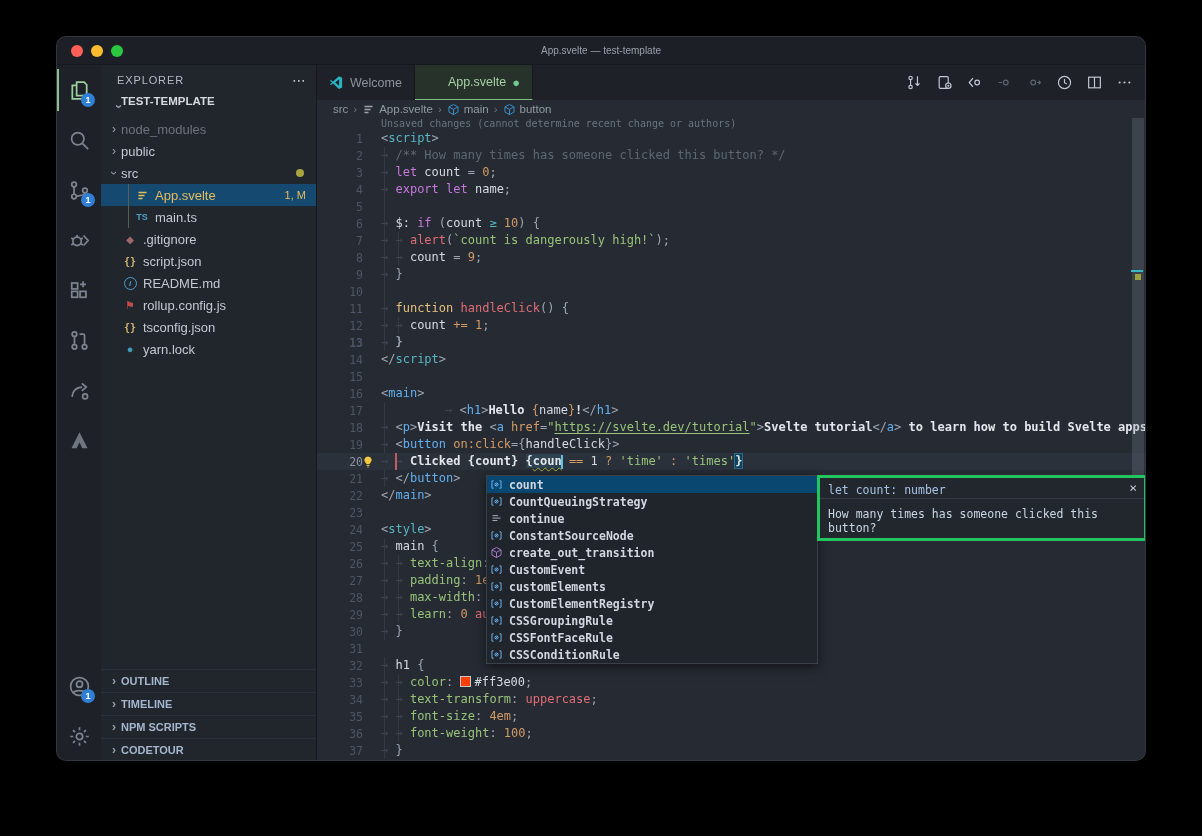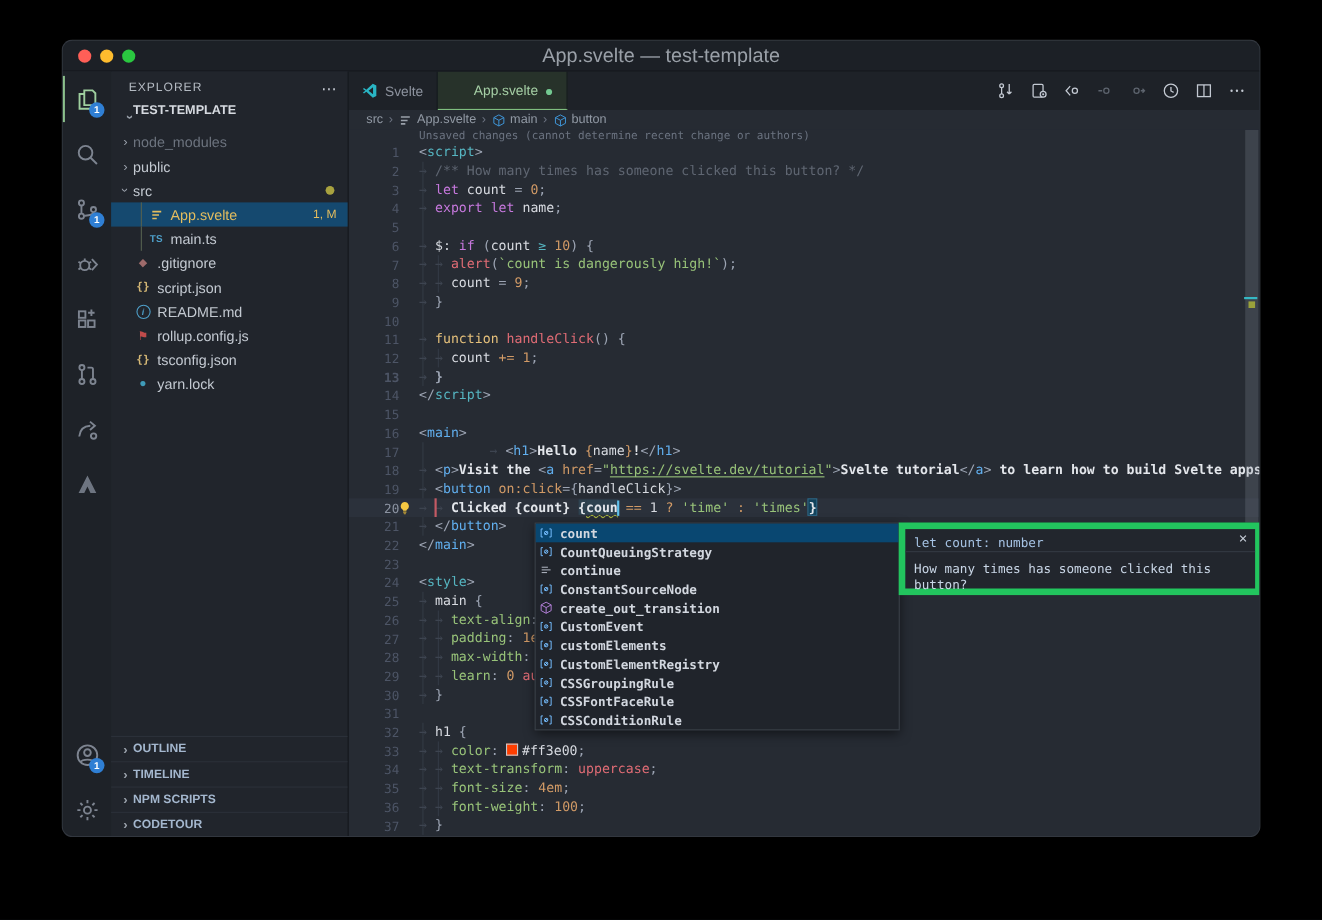--- a/index.html
+++ b/index.html
@@ -1,21 +1,21 @@
 <!DOCTYPE html>
 <html><head>
 <meta charset="utf-8">
 <style>
   html,body{margin:0;padding:0;background:#000;width:1202px;height:836px;overflow:hidden;
     font-family:"Liberation Sans","DejaVu Sans",sans-serif;-webkit-font-smoothing:antialiased;}
   .window{position:absolute;left:56px;top:36px;width:1090px;height:725px;background:#262b33;
     border-radius:10px;overflow:hidden;box-shadow:0 25px 70px rgba(0,0,0,.8);border:1px solid rgba(255,255,255,.06);box-sizing:border-box;}
   
   .titlebar{height:28px;background:#1c2026;display:flex;align-items:center;justify-content:center;position:relative;border-bottom:1px solid #15181d;box-sizing:border-box;}
-  .title{font-size:18px;color:#9aa0a8;}
+  .title{font-size:10px;color:#9aa0a8;}
   .lights{position:absolute;left:14px;top:8px;display:flex;gap:8px;}
   .light{width:12px;height:12px;border-radius:50%;}
   
   .mainrow{display:flex;height:696px;}
   
   .abar{width:44px;background:#1e2228;display:flex;flex-direction:column;flex:none;position:relative;}
   .ab-item{height:50px;display:flex;align-items:center;justify-content:center;position:relative;color:#7d8490;cursor:pointer;}
   .ab-item svg{width:23px;height:23px;stroke:currentColor;fill:none;stroke-width:1.2;}
   .ab-item.active{color:#9fcf9f;}
   .ab-item.active::before{content:'';position:absolute;left:0;top:4px;bottom:4px;width:2px;background:#8cc18c;}
@@ -98,21 +98,21 @@
   .ov-mod{position:absolute;right:4px;top:156px;width:6px;height:6px;background:#9aa13b;}
   
   .suggest{position:absolute;left:169px;top:357px;width:330px;background:#20242b;border:1px solid #3a4048;z-index:6;box-shadow:0 3px 10px rgba(0,0,0,.55);}
   .srow{height:17px;display:flex;align-items:center;gap:4px;cursor:pointer;}
   .srow.sel{background:#094771;}
   .sicon{width:18px;flex:none;display:flex;align-items:center;justify-content:center;}
   .sicon svg{width:13px;height:13px;stroke:currentColor;fill:none;stroke-width:1.1;}
   .k-variable{color:#75beff}.k-keyword{color:#b6bcc8}.k-method{color:#b180d7}
   .slabel{font-family:"DejaVu Sans Mono",monospace;font-size:11.5px;font-weight:bold;color:#d2d7df;white-space:nowrap;}
   
-  .sdocs{position:absolute;left:500px;top:357px;width:330px;height:66px;background:#22262d;border:6px solid #22c55e;z-index:6;box-sizing:border-box;}
+  .sdocs{position:absolute;left:500px;top:357px;width:330px;height:66px;background:#22262d;border:3px solid #22c55e;z-index:6;box-sizing:border-box;}
   .sdocs .sig{font-family:"DejaVu Sans Mono",monospace;font-size:11.5px;color:#a6c3e4;padding:5px 8px;border-bottom:1px solid #343a43;height:21px;box-sizing:border-box;}
   .sdocs .desc{font-size:11.5px;color:#c9d6e6;padding:8px 8px;}
   .sdocs .close{position:absolute;top:2px;right:7px;color:#c5ccd6;font-size:13px;cursor:pointer;}
 </style>
 </head>
 <body>
 
 <div class="window">
   <div class="titlebar">
     <div class="lights">
@@ -302,21 +302,21 @@
     </div>
     <div class="earea">
       <div class="tabbar">
         <div id="tabs" style="display:flex">
             <div class="tab">
               <span class="ticon">
                 <svg viewBox="0 0 16 16">
                   <path fill="#29b5c4" stroke="none" d="M10.6 1.2 4.3 7 2 5.3l-1 .9L3.4 8 1 9.8l1 .9L4.3 9l6.3 5.8 3.4-1.6V2.8zM10.8 4.6v6.8L6.5 8z"></path>
                 </svg>
               </span>
-              <span>Svelte</span>
+              <span>Welcome</span>
             </div>
             <div class="tab active">
               <span class="ticon">
                 <svg viewBox="0 0 16 16">
                   <path stroke-width="1.8" d="M3 4.2h10M3 8h7.5M3 11.8h5"></path>
                 </svg>
               </span>
               <span>App.svelte</span>
               <span class="dot">●</span>
             </div>

